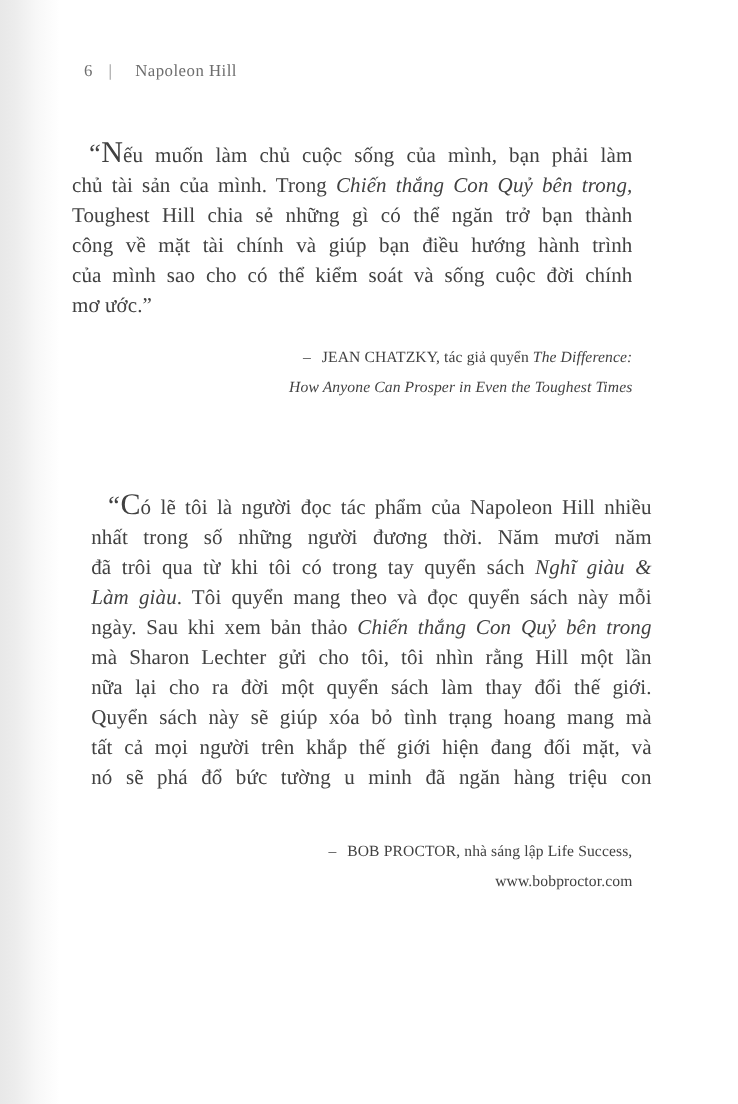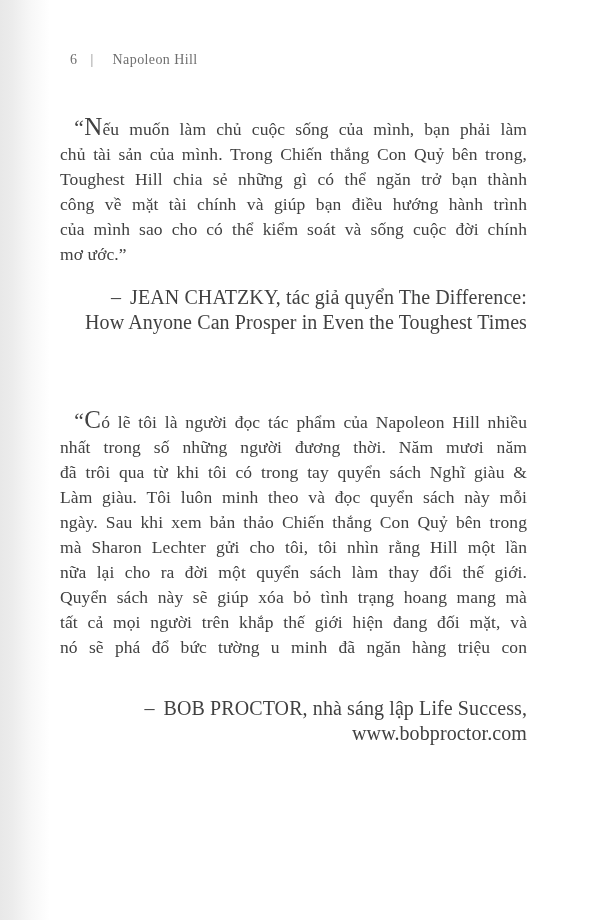--- a/index.html
+++ b/index.html
@@ -37,33 +37,33 @@
     line-height: 25px;
     font-size: 17.5px;
     text-align: justify;
     text-align-last: justify;
     letter-spacing: 0.1px;
   }
   .line.first { padding-left: 12px; }
   .line.last  { text-align: left; text-align-last: left; }
 
   .attr .line {
-    font-size: 20px;
+    font-size: 13px;
     text-align: right;
     text-align-last: right;
   }
 
-  .italic { }
+  .italic { font-style: italic; }
   .qmark  { font-style: italic; font-size: 22px; line-height: 0; }
   .lead   { font-size: 25px; line-height: 0; }
   .dash   { margin-right: 9px; }
 
   #quote1 { top: 117px; }
   #attr1  { top: 285px; }
-  #quote2 { top: 410px; }
+  #quote2 { top: 410px; margin-left: 16px; }
   #attr2  { top: 696px; }
 </style>
 </head>
 <body>
 
 <div class="page">
 
   <div class="page-header">
     <span>6</span>
     <span class="divider">|</span>
@@ -81,21 +81,21 @@
 
   <div class="text-block attr" id="attr1">
       <div class="line"><span class="dash">–</span><span>JEAN CHATZKY, tác giả quyển </span><span class="italic">The Difference:</span></div>
       <div class="line"><span class="italic">How Anyone Can Prosper in Even the Toughest Times</span></div>
     </div>
 
   <div class="text-block quote" id="quote2">
       <div class="line first"><span class="qmark">“</span><span class="lead">C</span><span>ó lẽ tôi là người đọc tác phẩm của Napoleon Hill nhiều</span></div>
       <div class="line"><span>nhất trong số những người đương thời. Năm mươi năm</span></div>
       <div class="line"><span>đã trôi qua từ khi tôi có trong tay quyển sách </span><span class="italic">Nghĩ giàu &amp;</span></div>
-      <div class="line"><span class="italic">Làm giàu</span><span>. Tôi luôn minh theo và đọc quyển sách này mỗi</span></div>
+      <div class="line"><span class="italic">Làm giàu</span><span>. Tôi quyển mang theo và đọc quyển sách này mỗi</span></div>
       <div class="line"><span>ngày. Sau khi xem bản thảo </span><span class="italic">Chiến thắng Con Quỷ bên trong</span></div>
       <div class="line"><span>mà Sharon Lechter gửi cho tôi, tôi nhìn rằng Hill một lần</span></div>
       <div class="line"><span>nữa lại cho ra đời một quyển sách làm thay đổi thế giới.</span></div>
       <div class="line"><span>Quyển sách này sẽ giúp xóa bỏ tình trạng hoang mang mà</span></div>
       <div class="line"><span>tất cả mọi người trên khắp thế giới hiện đang đối mặt, và</span></div>
       <div class="line"><span>nó sẽ phá đổ bức tường u minh đã ngăn hàng triệu con</span></div>
     </div>
 
   <div class="text-block attr" id="attr2">
       <div class="line"><span class="dash">–</span><span>BOB PROCTOR, nhà sáng lập Life Success,</span></div>

